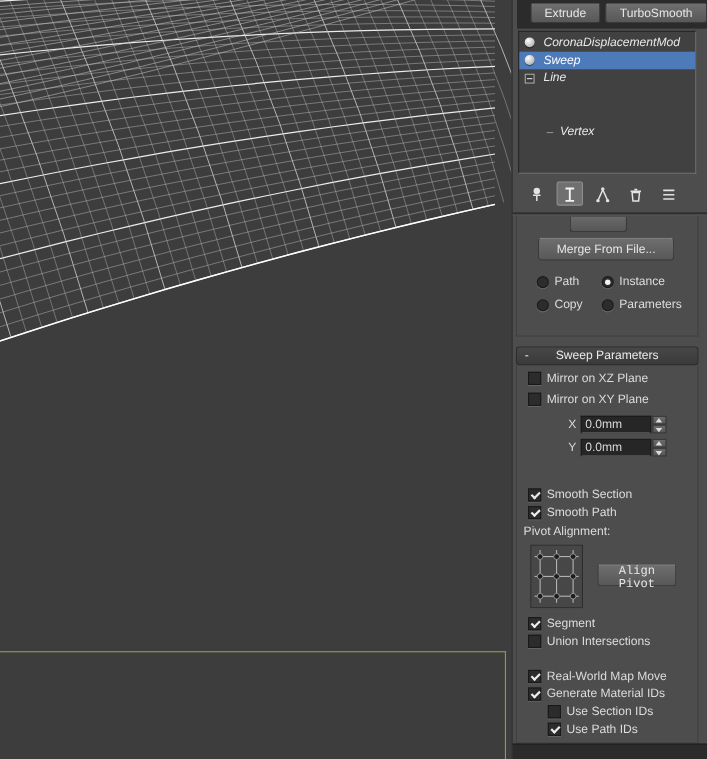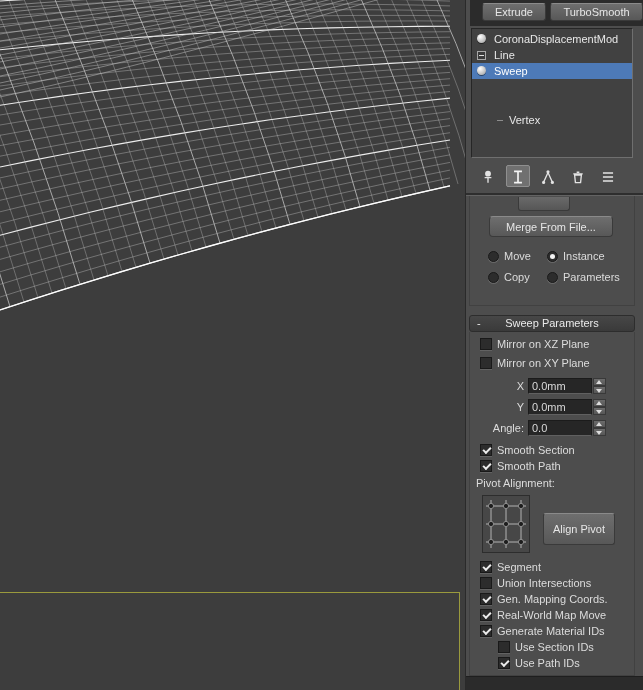--- a/index.html
+++ b/index.html
@@ -23,21 +23,21 @@
     color:#e6e6e6; font:11px "Liberation Sans",sans-serif; text-align:center; padding:0; cursor:default;
   }
   #btn-extrude { left:12px; top:3px; width:64px; height:18px; }
   #btn-turbo   { left:80px; top:3px; width:93px; height:18px; }
   
   .stack {
     position:absolute; left:5px; top:28px; width:162px; height:130px;
     background:#414141; border:1px solid #262626; border-right-color:#6f6f6f; border-bottom-color:#6f6f6f;
     overflow:hidden; padding-top:2px;
   }
-  .srow { position:relative; height:16px; line-height:16px; font-size:11px; color:#e8e8e8; padding-left:22px; white-space:nowrap; overflow:hidden; }
+  .srow { position:relative; height:16px; line-height:16px; font-size:11px; color:#e8e8e8; padding-left:22px; white-space:nowrap; overflow:hidden;font-style:italic; }
   .srow.selected { background:#4d7ab8; color:#ffffff; }
   .bulb {
     position:absolute; left:5px; top:3px; width:9px; height:9px; border-radius:50%;
     background:radial-gradient(circle at 35% 30%, #ffffff, #bdbdbd 65%, #8f8f8f);
     box-shadow:0 1px 0 rgba(0,0,0,.45);
   }
   .expbox { position:absolute; left:5px; top:4px; width:9px; height:9px; border:1px solid #a8a8a8; background:#3a3a3a; }
   .expbox::after { content:""; position:absolute; left:1px; top:3px; width:5px; height:1px; background:#e0e0e0; }
   .srow.sub { padding-left:37px;margin-top:33px; }
   .srow.sub::before { content:""; position:absolute; left:25px; top:8px; width:6px; height:1px; background:#8d8d8d; }
@@ -53,21 +53,21 @@
     background:linear-gradient(#474747,#3a3a3a); border:1px solid #2d2d2d; border-radius:3px;
     font-size:11px; line-height:15px; text-align:center; color:#eaeaea;
   }
   .rollout-header .collapse { position:absolute; left:7px; top:0; }
   .rollout-body { position:absolute; left:3px; top:332px; width:166px; height:344px; border:1px solid #414141; border-top:none; }
   .partial-btn {
     position:absolute; left:52px; top:197px; width:52px; height:14px;
     background:linear-gradient(#6a6a6a,#565656); border:1px solid #3a3a3a; border-top:none; border-radius:0 0 3px 3px;
   }
   #btn-merge { left:23px; top:216px; width:124px; height:21px; border-radius:4px; }
-  #btn-alignpivot { left:77px; top:513px; width:72px; height:32px; border-radius:3px; }
+  #btn-alignpivot { left:77px; top:513px; width:72px; height:20px; border-radius:3px;font-family:Liberation Mono, monospace; }
   
   .row { position:absolute; display:flex; align-items:center; gap:5px; font-size:11px; white-space:nowrap; height:14px; }
   .rb { width:11px; height:11px; border-radius:50%; background:#2c2c2c; border:1px solid #191919; box-shadow:0 1px 0 rgba(255,255,255,.15); position:relative; flex:none; }
   .rb.selected::after { content:""; position:absolute; left:2px; top:2px; width:5px; height:5px; border-radius:50%; background:#f2f2f2; }
   .cb { width:12px; height:12px; background:#2c2c2c; border:1px solid #191919; box-shadow:0 1px 0 rgba(255,255,255,.12); position:relative; flex:none; }
   .cb.checked::after {
     content:""; position:absolute; left:2px; top:2px; width:6px; height:3px;
     border-left:2px solid #ededed; border-bottom:2px solid #ededed; transform:rotate(-45deg);
   }
   
@@ -193,27 +193,27 @@
     <div class="topstrip">
       <button class="btn" id="btn-extrude">Extrude</button>
       <button class="btn" id="btn-turbo">TurboSmooth</button>
     </div>
 
     <div class="stack">
       <div class="srow">
         <span class="bulb"></span>
         <span>CoronaDisplacementMod</span>
       </div>
+      <div class="srow selected">
+        <span class="bulb"></span>
+        <span>Sweep</span>
+      </div>
       <div class="srow">
         <span class="expbox"></span>
         <span>Line</span>
-      </div>
-      <div class="srow selected">
-        <span class="bulb"></span>
-        <span>Sweep</span>
       </div>
       <div class="srow sub">
         <span>Vertex</span>
       </div>
       <div class="srow sub">
         <span>Spline</span>
       </div>
       <div class="srow sub">
         <span>Segment</span>
       </div>
@@ -250,21 +250,21 @@
     </button>
 
     <div class="divider"></div>
 
     <div class="sect-outline"></div>
     <div class="partial-btn"></div>
     <button class="btn" id="btn-merge">Merge From File...</button>
 
     <div class="row" style="left:22px; top:249px">
       <span class="rb"></span>
-      <span>Move</span>
+      <span>Path</span>
     </div>
     <div class="row" style="left:81px; top:249px">
       <span class="rb selected"></span>
       <span>Instance</span>
     </div>
     <div class="row" style="left:22px; top:270px">
       <span class="rb"></span>
       <span>Copy</span>
     </div>
     <div class="row" style="left:81px; top:270px">
@@ -291,28 +291,20 @@
       <span class="flabel">X</span>
       <input class="field" value="0.0mm" style="">
       <span class="spinner">
           <span class="sp sp-up"></span>
           <span class="sp sp-down"></span>
         </span>
     </div>
     <div class="fieldrow" style="left:18px; top:398px">
       <span class="flabel">Y</span>
       <input class="field" value="0.0mm" style="">
-      <span class="spinner">
-          <span class="sp sp-up"></span>
-          <span class="sp sp-down"></span>
-        </span>
-    </div>
-    <div class="fieldrow" style="left:18px; top:419px">
-      <span class="flabel">Angle:</span>
-      <input class="field" value="0.0" style="">
       <span class="spinner">
           <span class="sp sp-up"></span>
           <span class="sp sp-down"></span>
         </span>
     </div>
 
     <div class="row" style="left:14px; top:443px">
       <span class="cb checked"></span>
       <span>Smooth Section</span>
     </div>
@@ -344,24 +336,20 @@
     <button class="btn" id="btn-alignpivot">Align Pivot</button>
 
     <div class="row" style="left:14px; top:560px">
       <span class="cb checked"></span>
       <span>Segment</span>
     </div>
     <div class="row" style="left:14px; top:576px">
       <span class="cb"></span>
       <span>Union Intersections</span>
     </div>
-    <div class="row" style="left:14px; top:592px">
-      <span class="cb checked"></span>
-      <span>Gen. Mapping Coords.</span>
-    </div>
     <div class="row" style="left:14px; top:608px">
       <span class="cb checked"></span>
       <span>Real-World Map Move</span>
     </div>
     <div class="row" style="left:14px; top:624px">
       <span class="cb checked"></span>
       <span>Generate Material IDs</span>
     </div>
     <div class="row" style="left:32px; top:640px">
       <span class="cb"></span>

